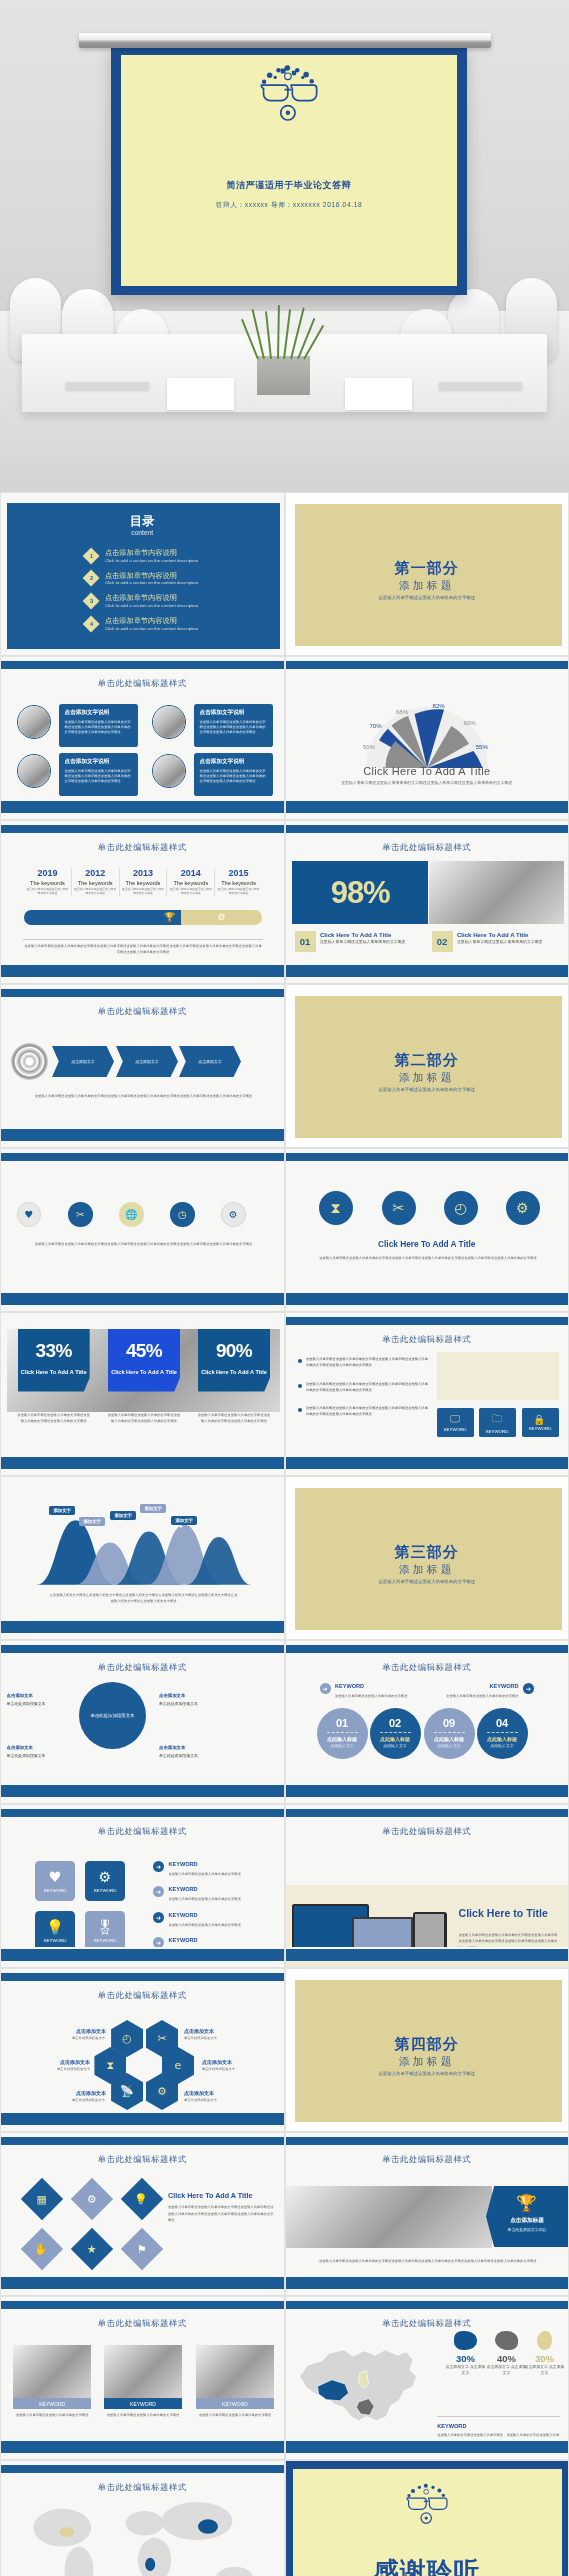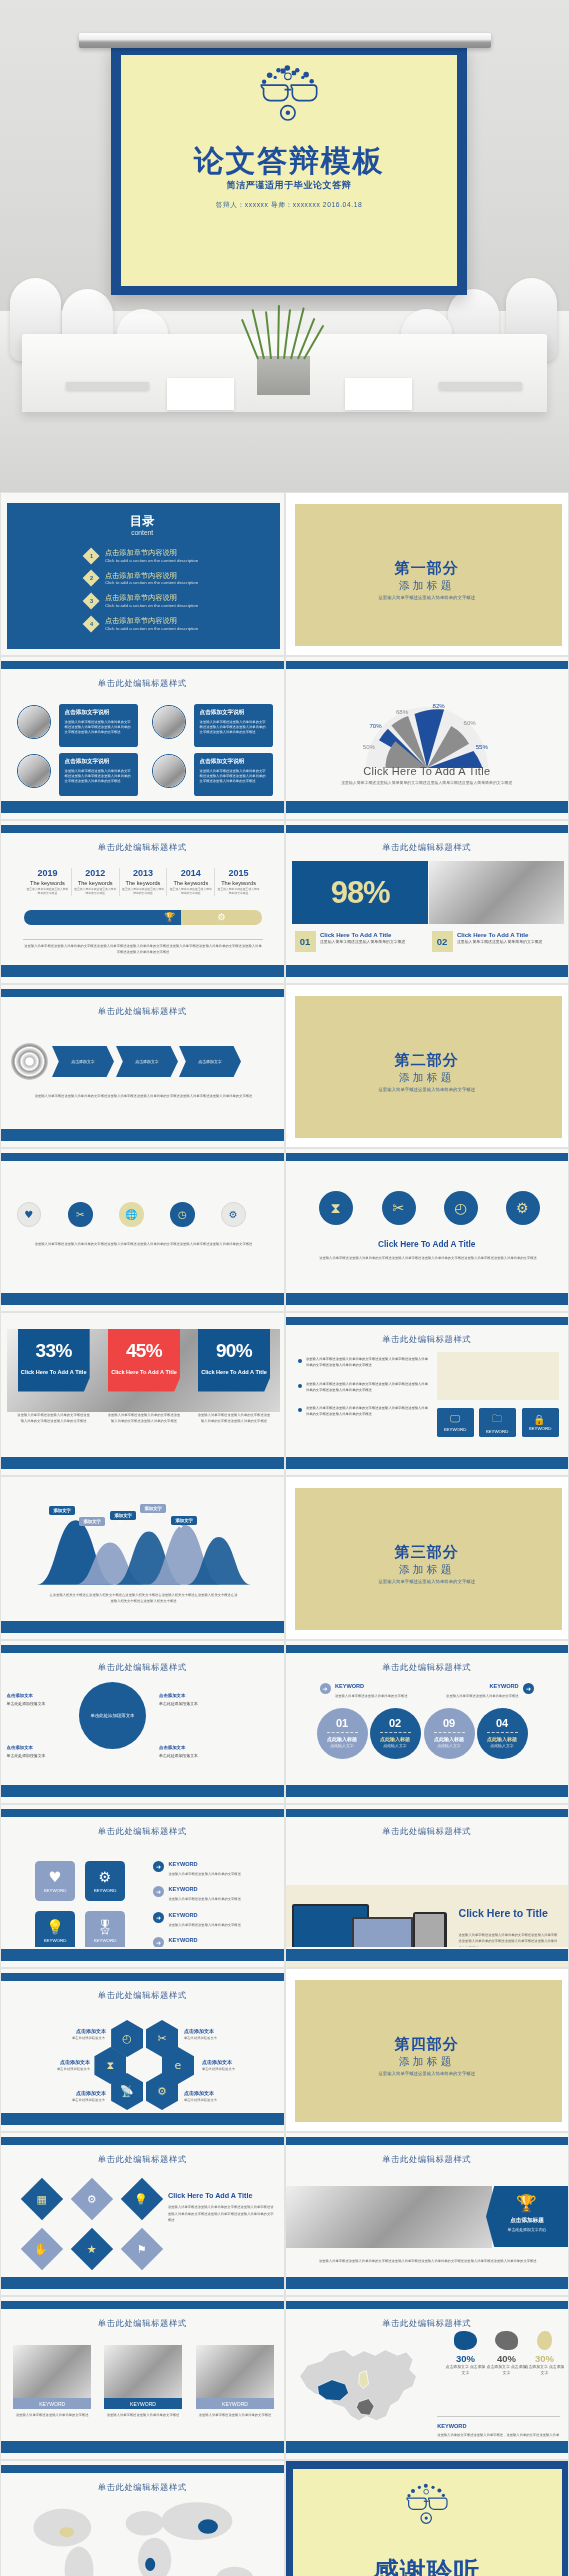--- a/index.html
+++ b/index.html
@@ -146,21 +146,21 @@
   .cicon.gray { background:#e8e8e6; color:#1b5c96; border:0.6px solid #d7d7d5; }
   .cicon.yellow { background:#e1dca5; color:#1b5c96; }
 
   
   .big-c { position:absolute; width:34px; height:34px; border-radius:50%; background:#1b5c96;
     display:flex; align-items:center; justify-content:center; color:#e6dd9e; font-size:14.5px; }
 
   
   .pct-tile { position:absolute; top:15.6px; width:72px; height:63px; background:#12558e;
     color:#fff; text-align:center; clip-path:polygon(0 0,100% 0,100% 78%,92% 100%,0 100%); }
-  .pct-tile.mid { background:#ef4444; }
+  .pct-tile.mid { background:#1d4ed8; }
   .pct-tile b { display:block; font-size:19px; margin-top:11px; letter-spacing:-0.6px; }
   .pct-tile i { display:block; font-size:5.6px; font-style:normal; font-weight:bold; margin-top:7.8px; }
   .pct-desc { position:absolute; top:100px; width:74px; font-size:3.3px; color:#666;
     line-height:1.7; text-align:center; }
 
   
   .bells { position:absolute; left:33px; top:31px; width:222px; height:78px; }
   .bubble { position:absolute; background:#1b5c96; color:#fff; font-size:4.4px; font-weight:bold;
     padding:2.2px 4.4px; border-radius:1.7px; white-space:nowrap; }
   .bubble.lt { background:#8ba0c4; }
@@ -292,21 +292,20 @@
           <circle cx="73" cy="20" r="6" fill="none" stroke="#1f4e9c" stroke-width="2"></circle>
           <path d="M25 36 h42 a6 6 0 0 1 6 6 v10 a12 12 0 0 1-12 12 h-20 a12 12 0 0 1-12-12 v-10 a6 6 0 0 1 -4 -6z" fill="none" stroke="#1f4e9c" stroke-width="3"></path>
           <path d="M79 36 h42 a6 6 0 0 1 4 6 v10 a12 12 0 0 1-12 12 h-20 a12 12 0 0 1-12-12 v-10 a6 6 0 0 1 -2 -6z" fill="none" stroke="#1f4e9c" stroke-width="3"></path>
           <path d="M67 44 h12" stroke="#1f4e9c" stroke-width="3"></path>
           <circle cx="73" cy="86" r="13" fill="none" stroke="#1f4e9c" stroke-width="3"></circle>
           <circle cx="73" cy="86" r="4"></circle>
         </g>
       </svg>
     </div>
 
-    <div class="hero-title">论文答辩模板</div>
     <div class="hero-sub">简洁严谨适用于毕业论文答辩</div>
     <div class="hero-meta">答辩人：xxxxxx  导师：xxxxxxx    2016.04.18</div>
   </div>
 
   <div class="table-top"></div>
   <div class="chair" style="left:10px;  top:278px;"></div>
   <div class="chair" style="left:62px; top:289px;"></div>
   <div class="chair r" style="left:448px; top:289px;"></div>
   <div class="chair r" style="left:506px; top:278px;"></div>
   <div class="chair" style="left:117px; top:309px; height:67px;"></div>

